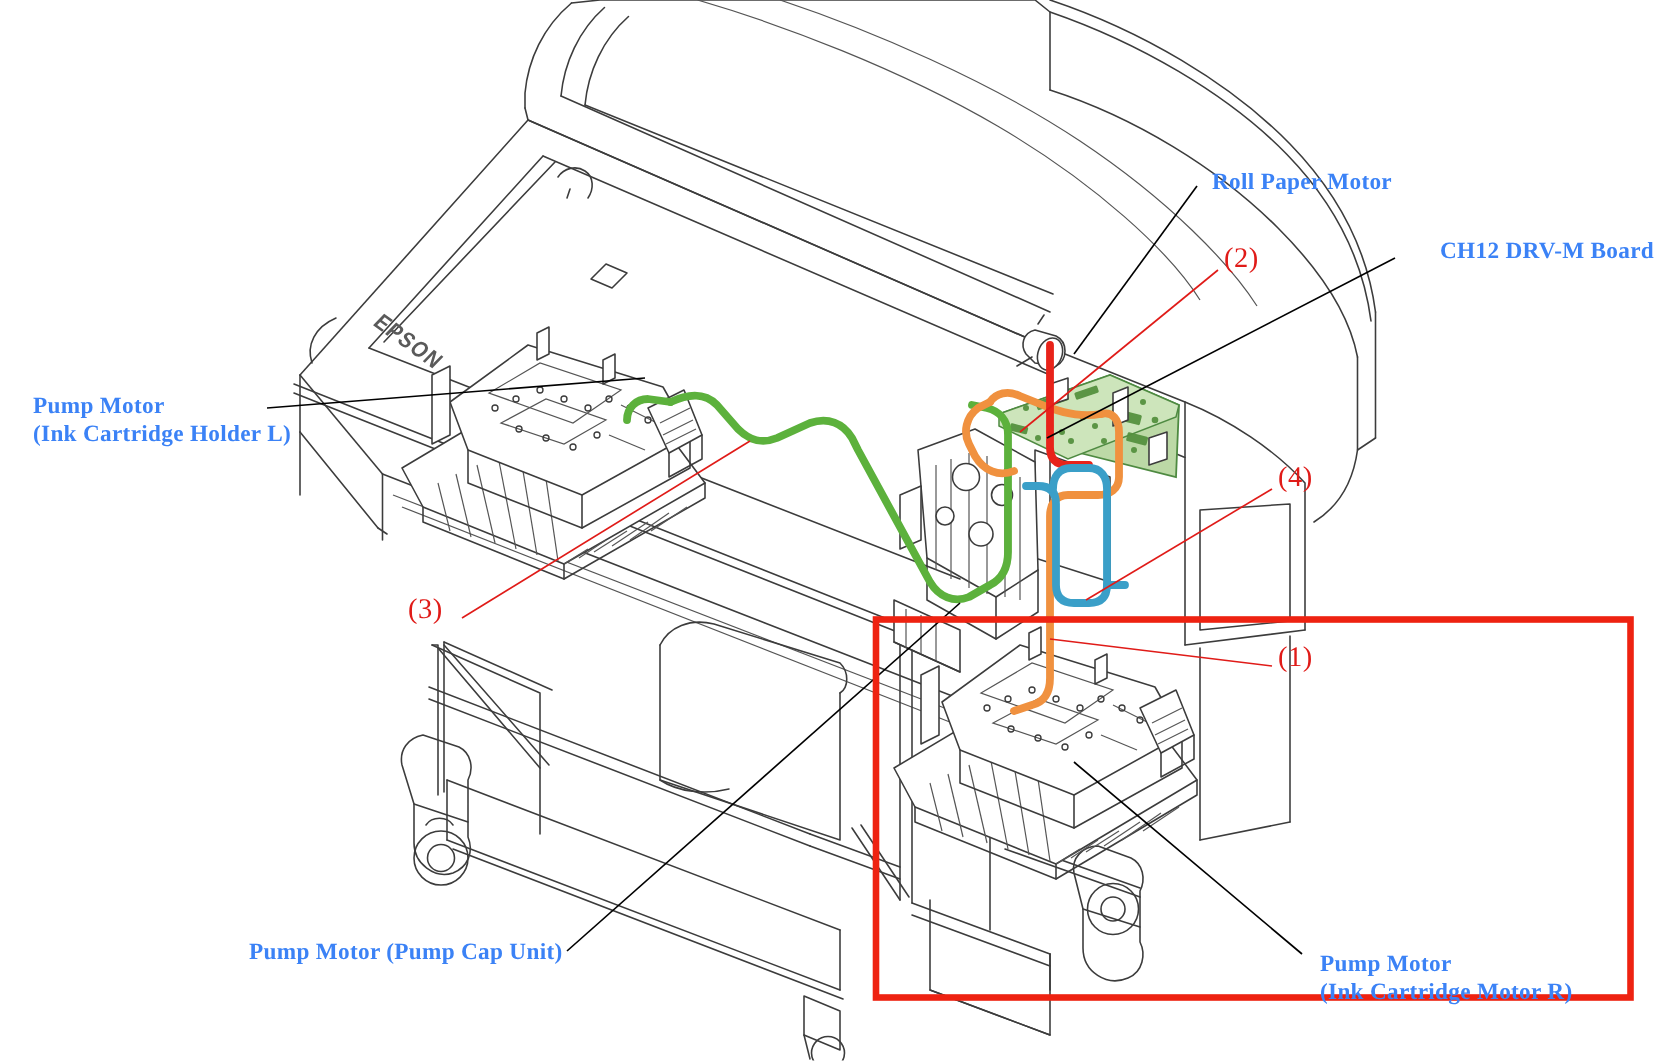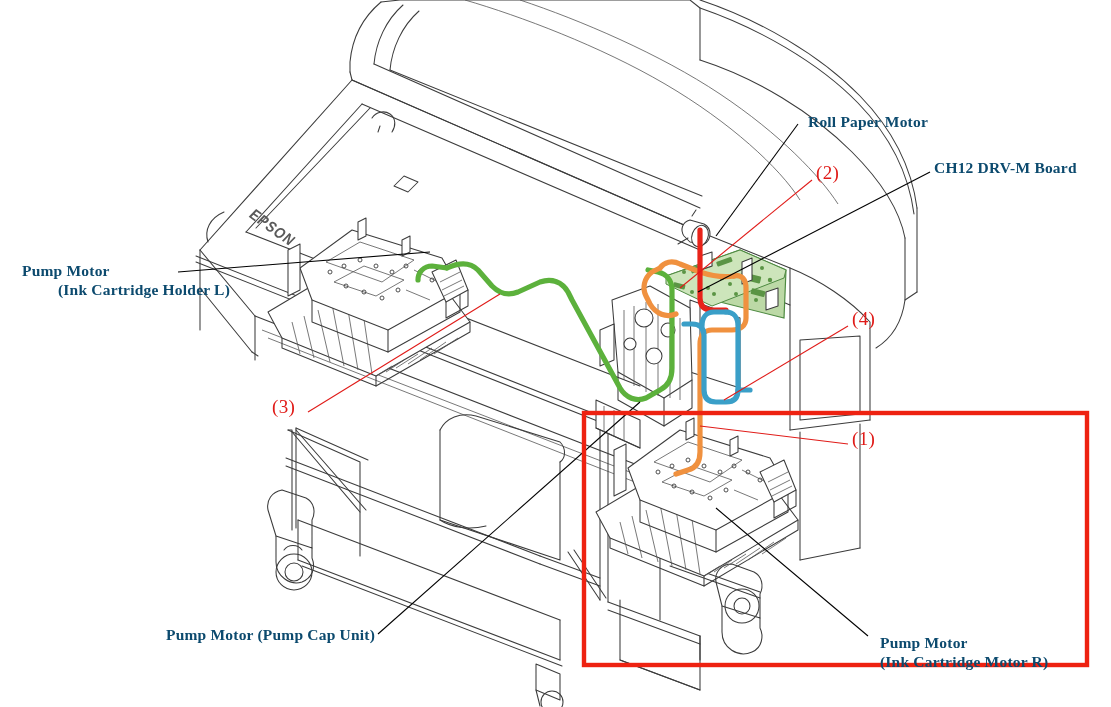--- a/index.html
+++ b/index.html
@@ -9,21 +9,21 @@
     font-family:"Liberation Serif", serif;
   }
   #stage{position:absolute;inset:0;width:1111px;height:707px;}
   svg#diagram{position:absolute;left:0;top:0;width:1111px;height:707px;display:block;}
 
   .label{
     position:absolute;
     font-family:"Liberation Serif", serif;
     font-weight:bold;
     font-size:15.5px;
-    color:#0c4a6e;
+    color:#3b82f6;
     line-height:1.22;
     white-space:pre;
     letter-spacing:0.2px;
   }
   .callout{
     position:absolute;
     font-family:"Liberation Serif", serif;
     font-size:19px;
     color:#e01b18;
     white-space:pre;
@@ -383,25 +383,25 @@
       <path class="cleader" d="M308,412 L500,294"></path>
     </g>
 
     <rect class="frame" x="584" y="413" width="503" height="252"></rect>
   </svg>
 
   <div class="epson-logo" style="left:258px; top:206px;">EPSON</div>
 
   <div class="label" style="left:808px; top:113px;">Roll Paper Motor</div>
 
-  <div class="label" style="left:934px; top:159px;">CH12 DRV-M Board</div>
+  <div class="label" style="left:960px; top:159px;">CH12 DRV-M Board</div>
 
   <div style="position:absolute; left:22px; top:262px;">
     <div class="label" style="position:static;">Pump Motor</div>
-    <div class="label" style="position:static;margin-left:36px;">(Ink Cartridge Holder L)</div>
+    <div class="label" style="position:static;">(Ink Cartridge Holder L)</div>
   </div>
 
   <div class="label" style="left:166px; top:626px;text-align:center;">Pump Motor (Pump Cap Unit)</div>
 
   <div style="position:absolute; left:880px; top:634px;">
     <div class="label" style="position:static;">Pump Motor</div>
     <div class="label" style="position:static;">(Ink Cartridge Motor R)</div>
   </div>
 
   <div class="callout" style="left:816px; top:162px;">(2)</div>

